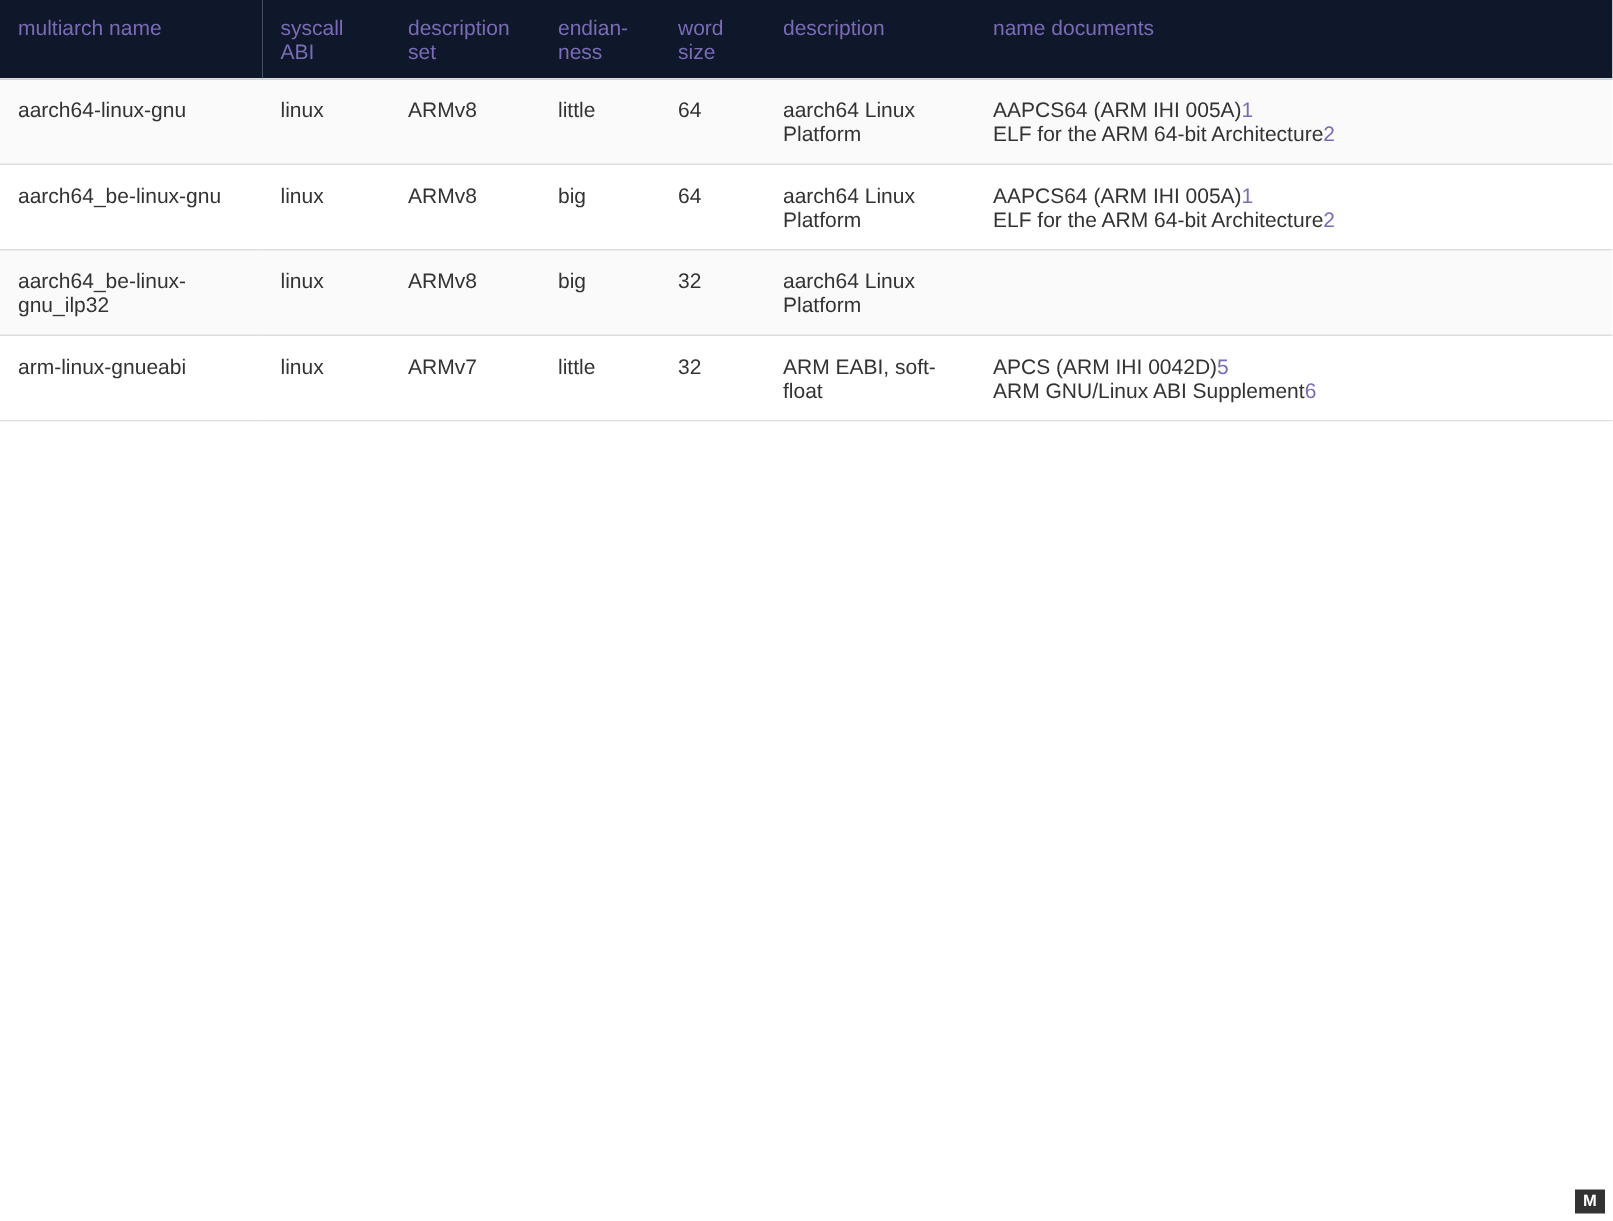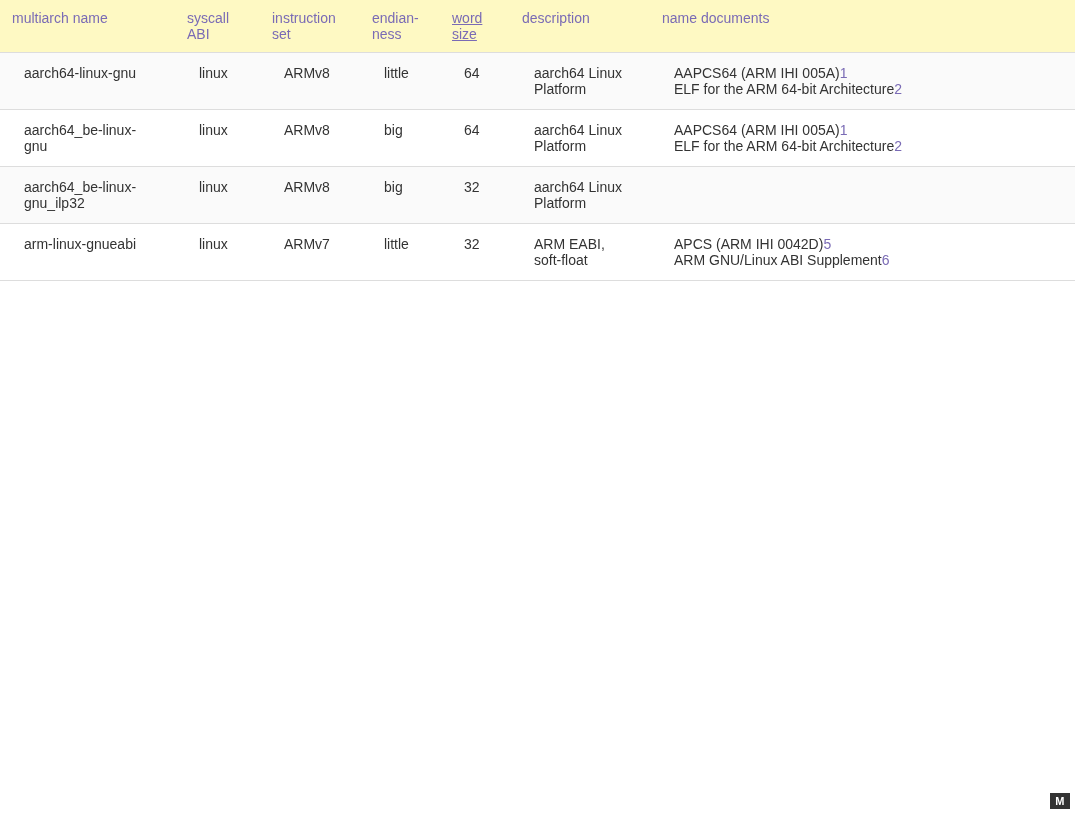--- a/index.html
+++ b/index.html
@@ -15,35 +15,35 @@
       color: #333;
     }
 
     table {
       width: 1075px;
       border-collapse: collapse;
       table-layout: fixed;
     }
 
     thead tr {
-      background: #fef9c3;
+      background: #0f172a;
     }
 
     th {
       color: #7a6bb5;
       font-weight: normal;
       text-align: left;
       padding: 10px 12px;
       vertical-align: top;
       border-bottom: 1px solid #ddd;
       font-size: 14px;
     }
 
     td {
-      padding: 12px 24px;
+      padding: 12px 12px;
       vertical-align: top;
       border-bottom: 1px solid #ddd;
       color: #333;
       font-size: 14px;
     }
 
     tr:nth-child(odd) td {
       background: #fafafa;
     }
 
@@ -53,21 +53,21 @@
 
     a {
       color: #7a6bb5;
       text-decoration: none;
     }
 
     .col-multiarch { width: 175px; }
     .col-syscall   { width: 85px; }
     .col-instruction { width: 100px; }
     .col-endian    { width: 80px; }
-    .col-word      { width: 70px; text-decoration: underline; }
+    .col-word      { width: 70px; }
     .col-desc      { width: 140px; }
     .col-spec      { width: 425px; }
 
     .watermark {
       position: fixed;
       bottom: 5px;
       right: 5px;
       background: #333;
       color: #fff;
       font-size: 11px;
@@ -77,21 +77,21 @@
     }
   </style>
 </head>
 <body>
 
 <table>
   <thead>
     <tr>
       <th class="col-multiarch">multiarch name</th>
       <th class="col-syscall">syscall<br>ABI</th>
-      <th class="col-instruction">instruction set</th>
+      <th class="col-instruction">description set</th>
       <th class="col-endian">endian-<br>ness</th>
       <th class="col-word">word<br>size</th>
       <th class="col-desc">description</th>
       <th class="col-spec">name documents</th>
     </tr>
   </thead>
   <tbody id="table-body">
   <tr>
         <td>aarch64-linux-gnu</td>
         <td>linux</td>

